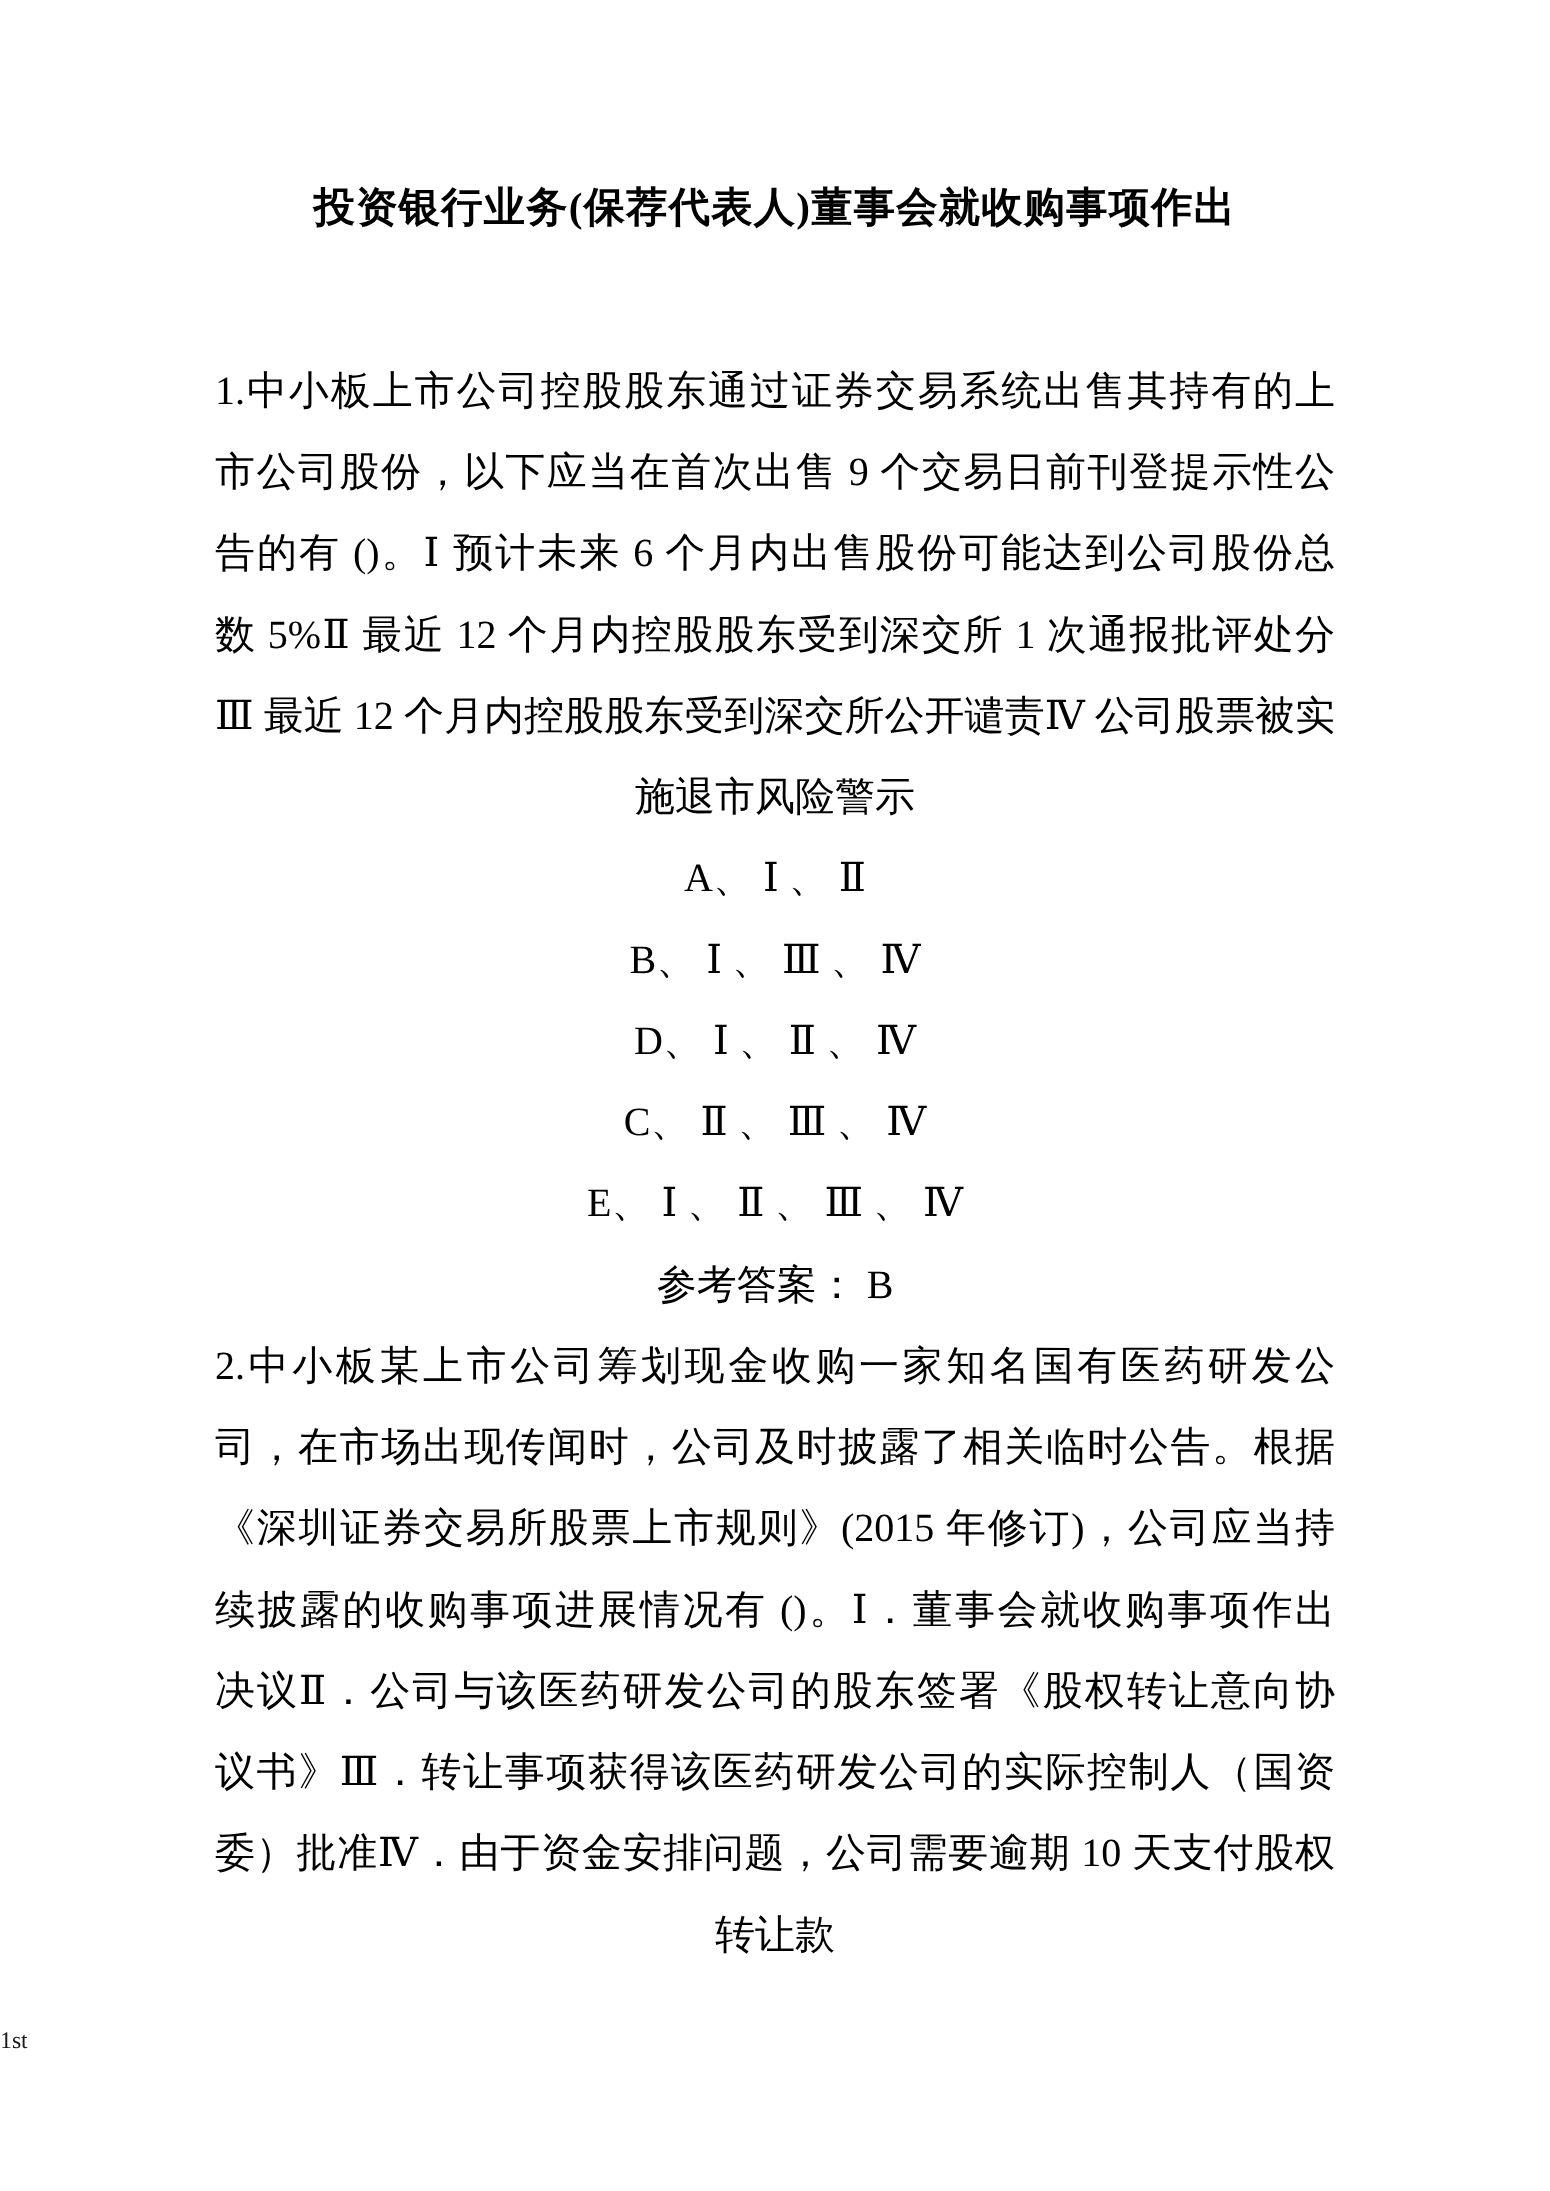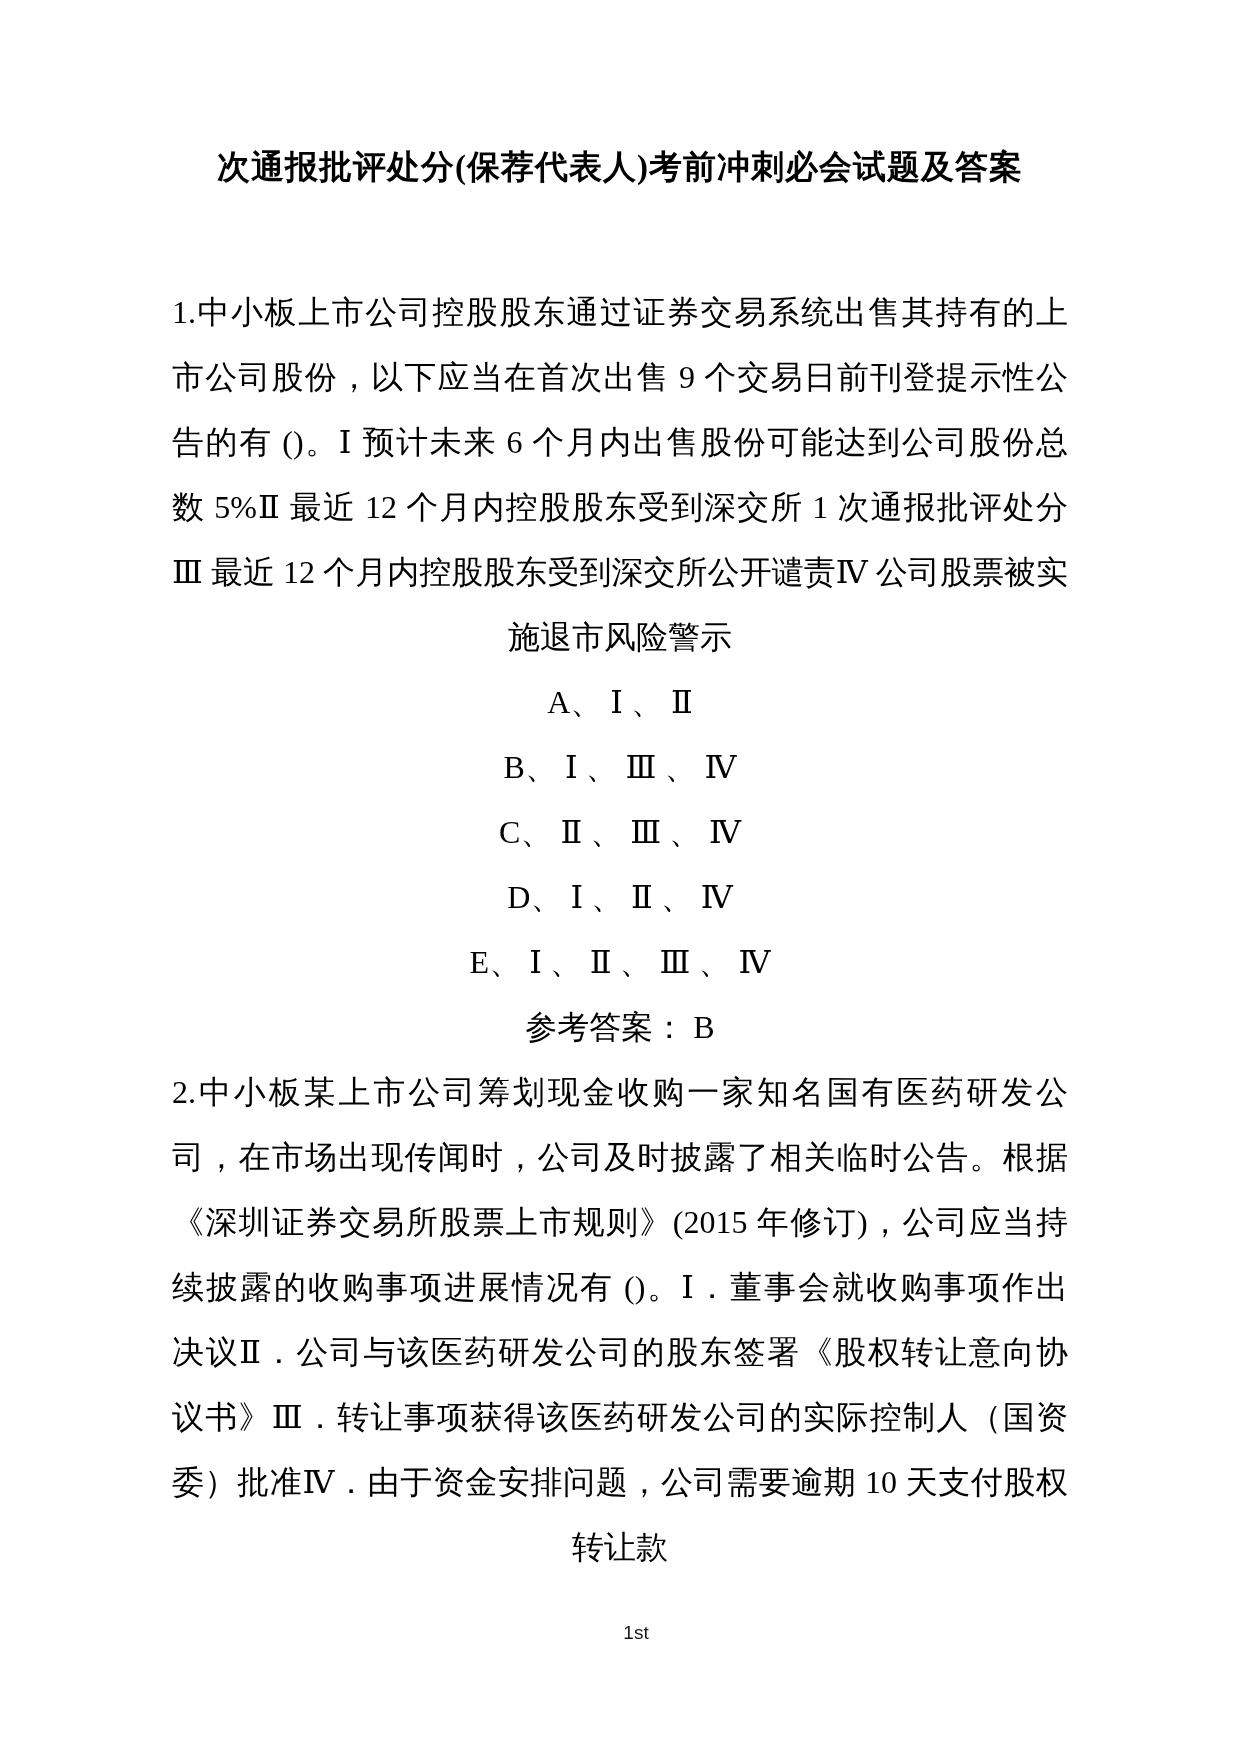--- a/index.html
+++ b/index.html
@@ -42,47 +42,46 @@
     text-justify: inter-character;
   }
   .line.plain {
     text-align: center;
   }
   .page-footer {
     position: absolute;
     top: 1622px;
     left: 0;
     width: 100%;
-    text-align: center;
+    text-align: left;
     font-size: 19px;
-    font-family: Liberation Sans, sans-serif;
+    font-family: Liberation Serif, serif;
     color: #1a1a1a;
-    padding-left: 32px;
   }
 </style>
 </head>
 <body>
 
 <div class="page">
 
-  <h1 class="doc-title">次通报批评处分(保荐代表人)考前冲刺必会试题及答案</h1>
+  <h1 class="doc-title">投资银行业务(保荐代表人)董事会就收购事项作出</h1>
 
   <div class="doc-body">
 
     <div>
       <div class="line fill">1.中小板上市公司控股股东通过证券交易系统出售其持有的上</div>
       <div class="line fill">市公司股份，以下应当在首次出售 9 个交易日前刊登提示性公</div>
       <div class="line fill">告的有 ()。Ⅰ 预计未来 6 个月内出售股份可能达到公司股份总</div>
       <div class="line fill">数 5%Ⅱ 最近 12 个月内控股股东受到深交所 1 次通报批评处分</div>
       <div class="line fill">Ⅲ 最近 12 个月内控股股东受到深交所公开谴责Ⅳ 公司股票被实</div>
       <div class="line plain">施退市风险警示</div>
       <div class="line plain">A、 Ⅰ 、 Ⅱ</div>
       <div class="line plain">B、 Ⅰ 、 Ⅲ 、 Ⅳ</div>
+      <div class="line plain">D、 Ⅰ 、 Ⅱ 、 Ⅳ</div>
       <div class="line plain">C、 Ⅱ 、 Ⅲ 、 Ⅳ</div>
-      <div class="line plain">D、 Ⅰ 、 Ⅱ 、 Ⅳ</div>
       <div class="line plain">E、 Ⅰ 、 Ⅱ 、 Ⅲ 、 Ⅳ</div>
       <div class="line plain">参考答案： B</div>
     </div>
 
     <div>
       <div class="line fill">2.中小板某上市公司筹划现金收购一家知名国有医药研发公</div>
       <div class="line fill">司，在市场出现传闻时，公司及时披露了相关临时公告。根据</div>
       <div class="line fill">《深圳证券交易所股票上市规则》(2015 年修订)，公司应当持</div>
       <div class="line fill">续披露的收购事项进展情况有 ()。Ⅰ．董事会就收购事项作出</div>
       <div class="line fill">决议Ⅱ．公司与该医药研发公司的股东签署《股权转让意向协</div>

